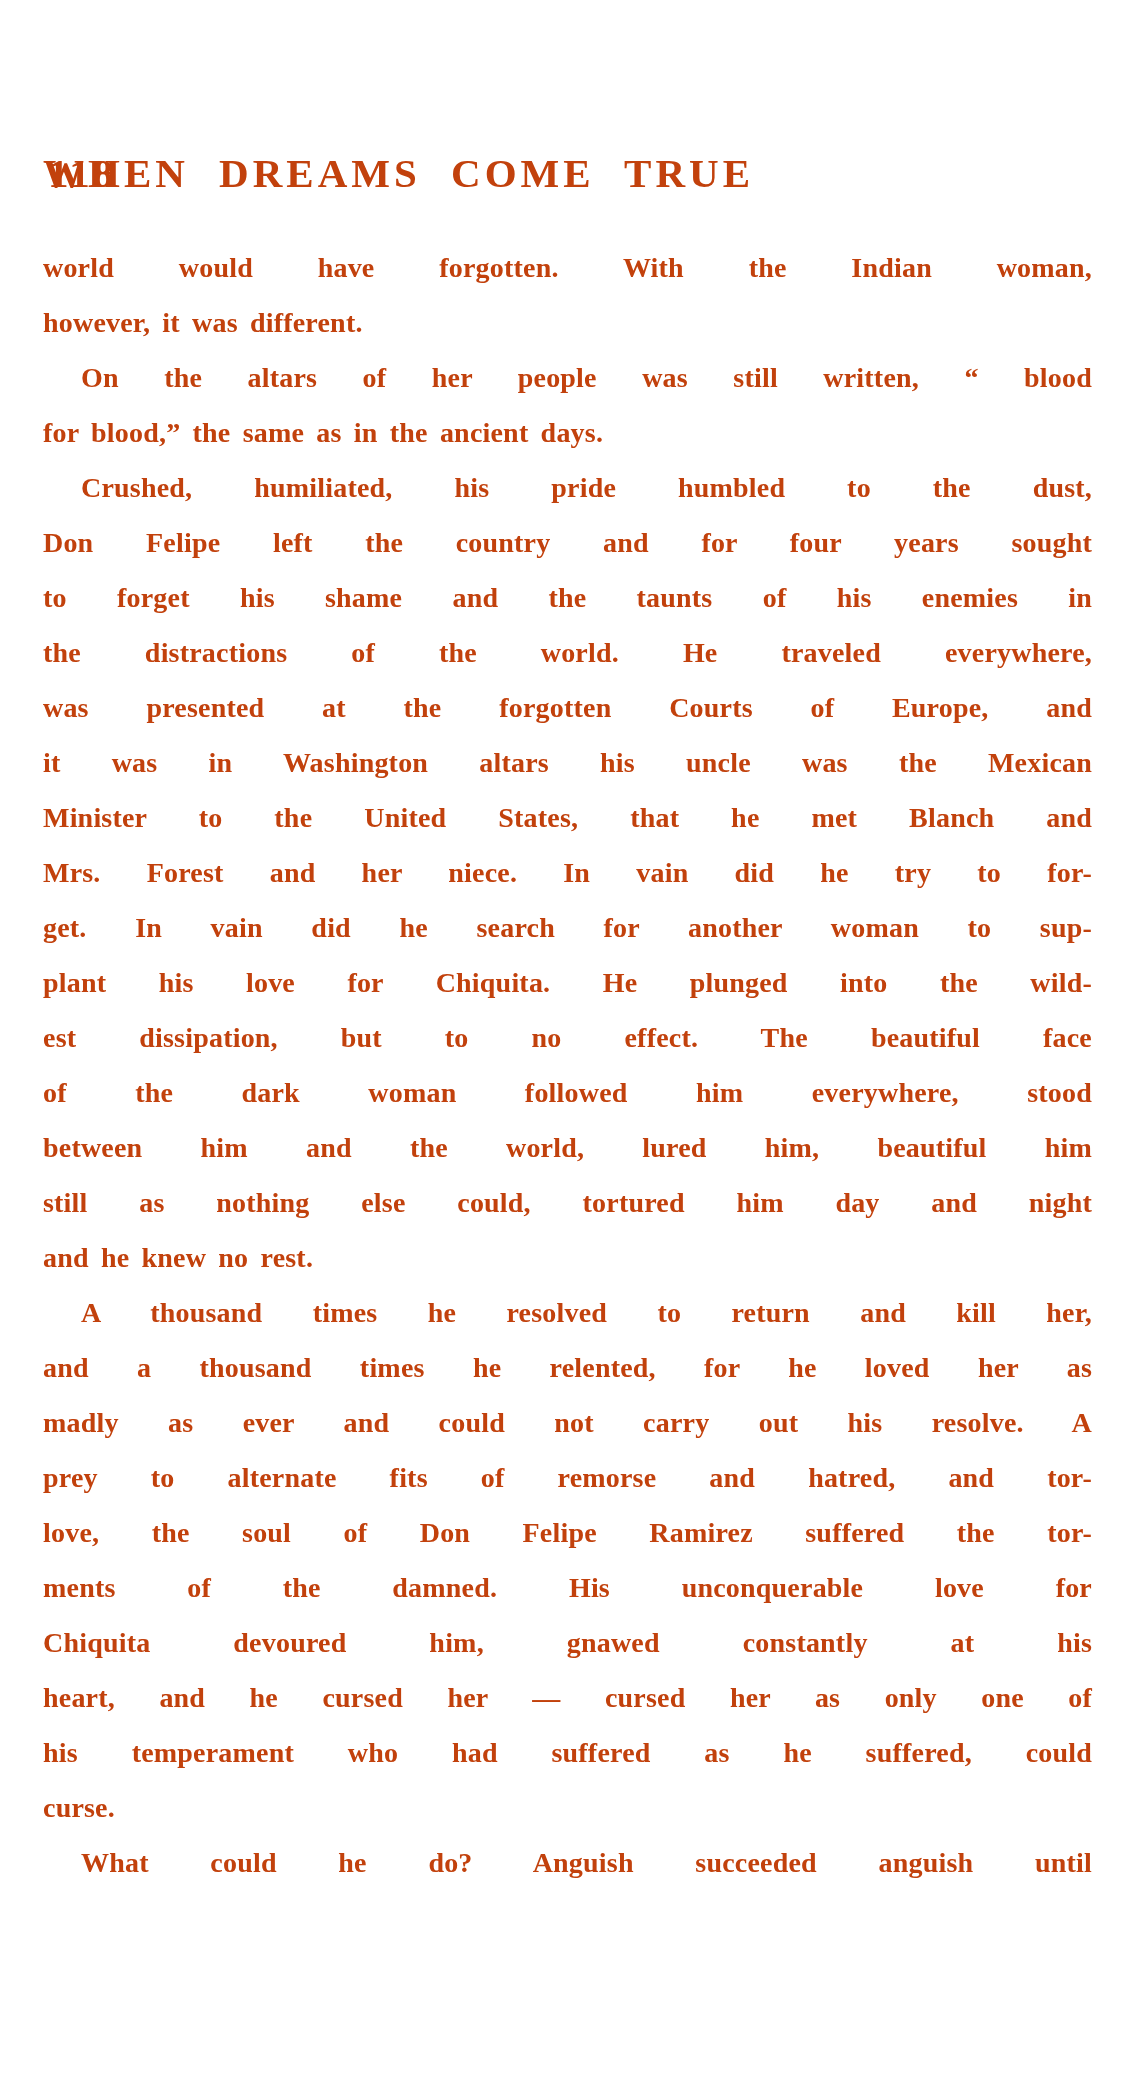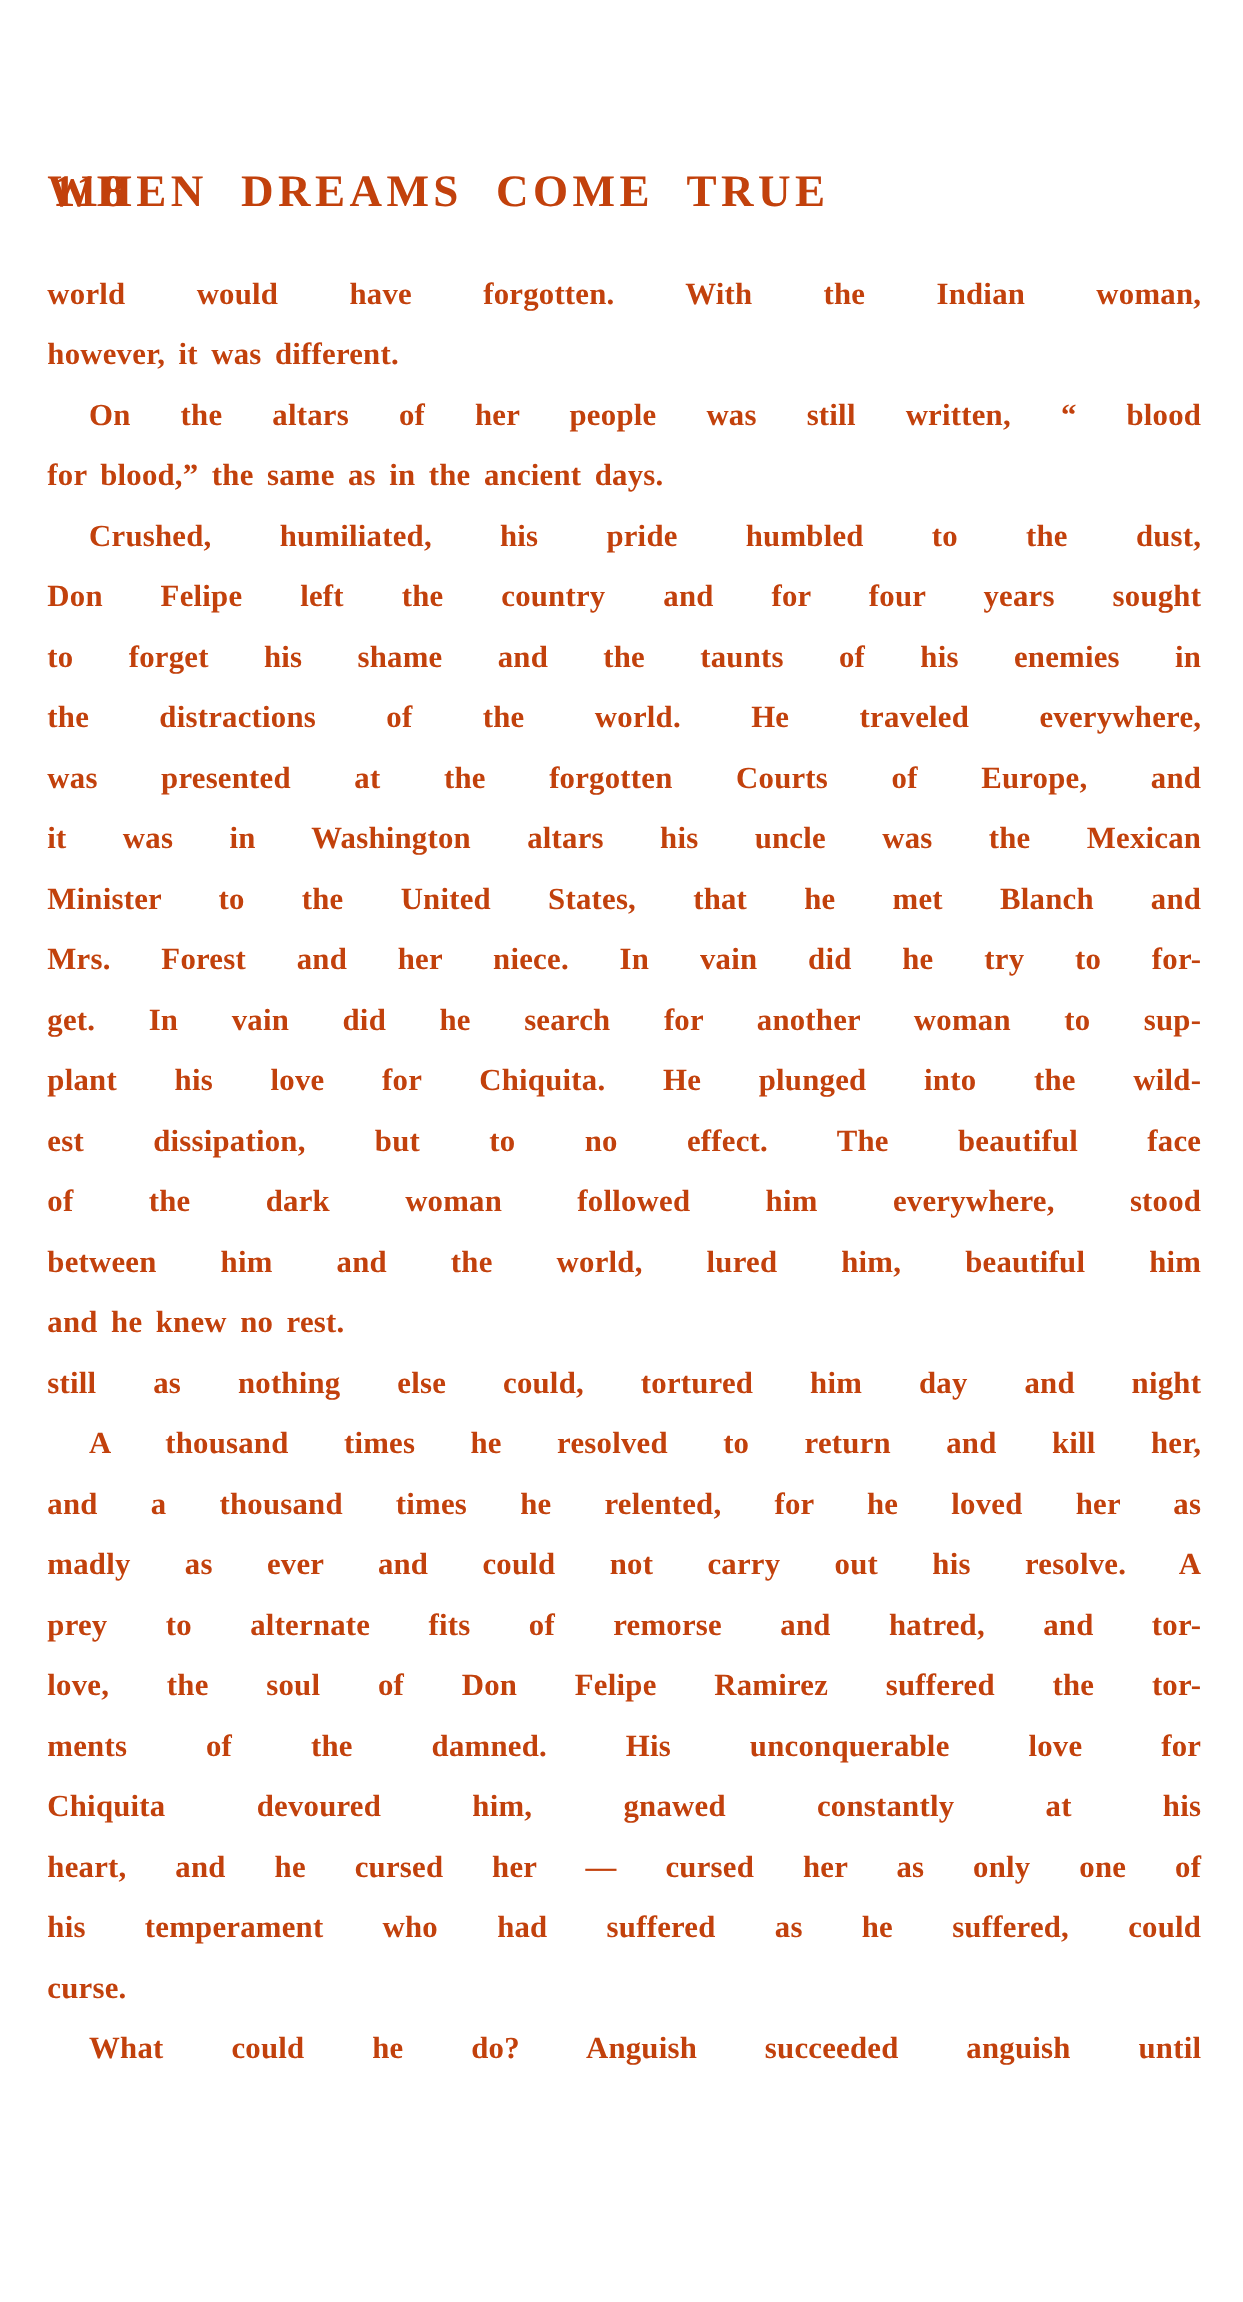--- a/index.html
+++ b/index.html
@@ -73,22 +73,22 @@
     <div class="line j">the distractions of the world.  He traveled everywhere,</div>
     <div class="line j">was presented at the forgotten Courts of Europe, and</div>
     <div class="line j">it was in Washington altars his uncle was the Mexican</div>
     <div class="line j">Minister to the United States, that he met Blanch and</div>
     <div class="line j">Mrs. Forest and her niece.  In vain did he try to for-</div>
     <div class="line j">get.  In vain did he search for another woman to sup-</div>
     <div class="line j">plant his love for Chiquita.  He plunged into the wild-</div>
     <div class="line j">est dissipation, but to no effect.  The beautiful face</div>
     <div class="line j">of the dark woman followed him everywhere, stood</div>
     <div class="line j">between him and the world, lured him, beautiful him</div>
+    <div class="line j">still as nothing else could, tortured him day and night</div>
     <div class="line end">and he knew no rest.</div>
-    <div class="line j">still as nothing else could, tortured him day and night</div>
     <div class="line j ind">A thousand times he resolved to return and kill her,</div>
     <div class="line j">and a thousand times he relented, for he loved her as</div>
     <div class="line j">madly as ever and could not carry out his resolve.  A</div>
     <div class="line j">prey to alternate fits of remorse and hatred, and tor-</div>
     <div class="line j">love, the soul of Don Felipe Ramirez suffered the tor-</div>
     <div class="line j">ments of the damned.  His unconquerable love for</div>
     <div class="line j">Chiquita devoured him, gnawed constantly at his</div>
     <div class="line j">heart, and he cursed her — cursed her as only one of</div>
     <div class="line j">his temperament who had suffered as he suffered, could</div>
     <div class="line end">curse.</div>

